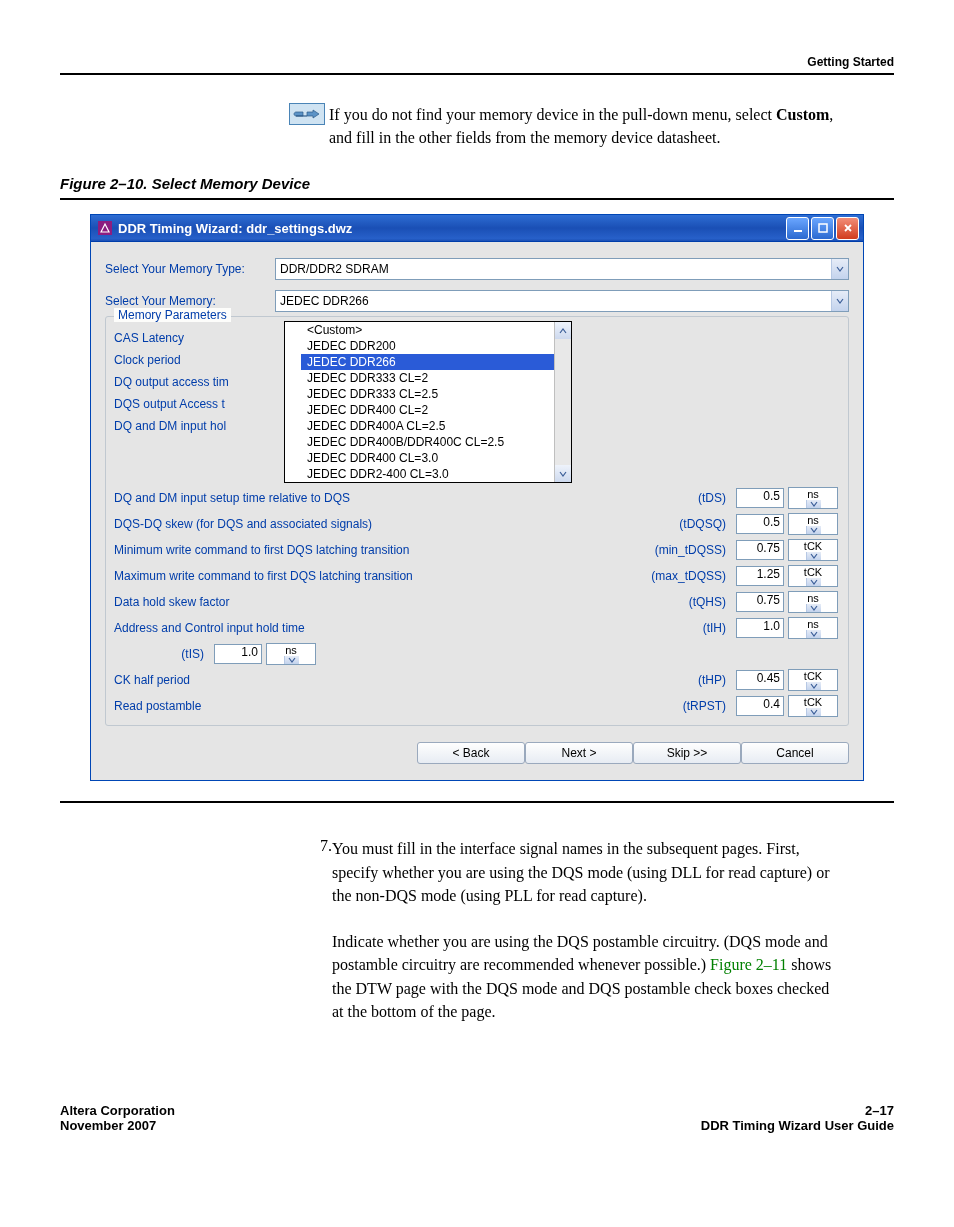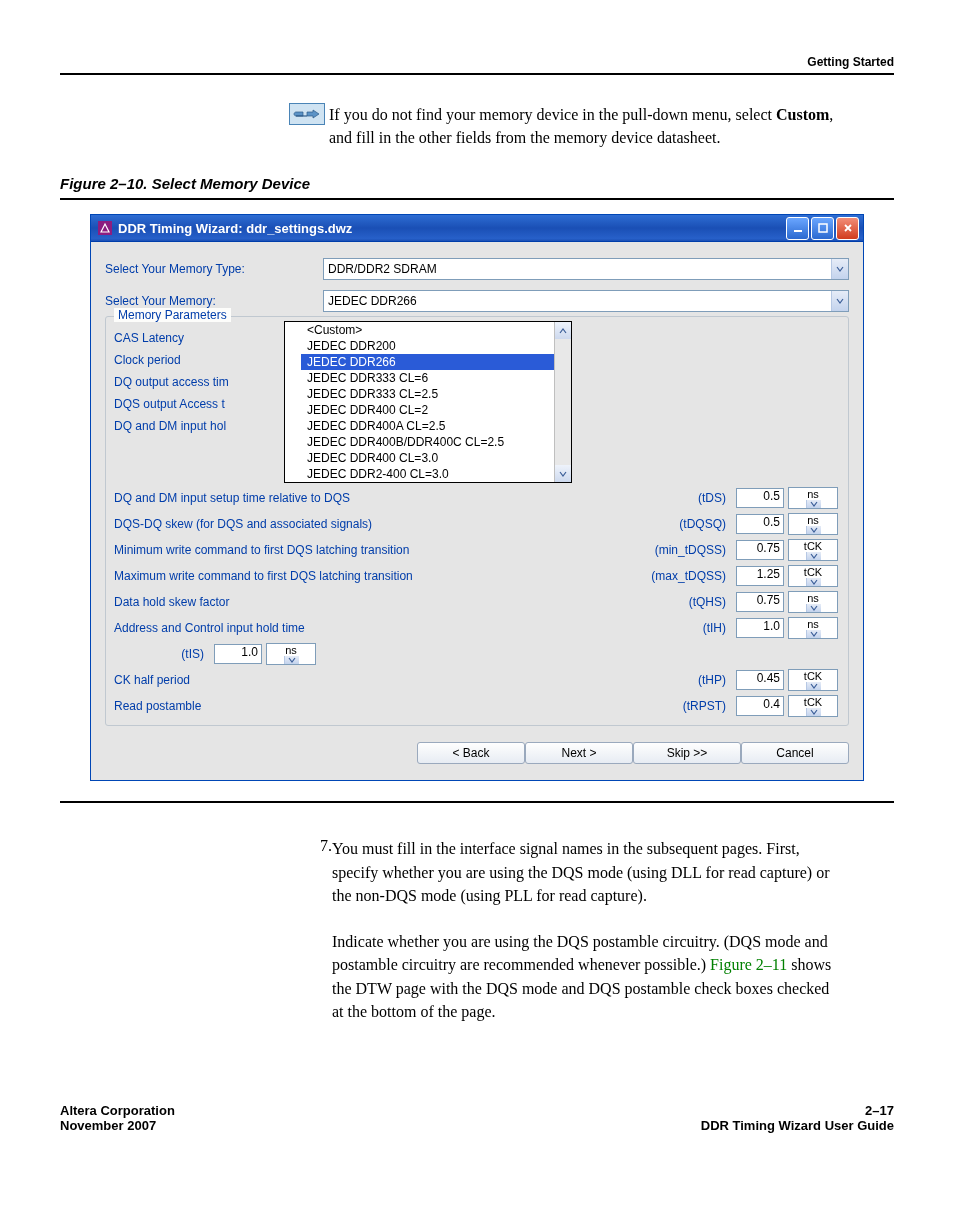--- a/index.html
+++ b/index.html
@@ -100,21 +100,20 @@
   }
   .tb-btn svg { display: block; }
 
   .body-area {
     padding: 16px 14px 16px 14px;
   }
   .frow {
     display: flex;
     align-items: center;
     margin-bottom: 10px;
-    gap: 48px;
   }
   .flabel {
     width: 170px;
     flex-shrink: 0;
   }
   .combo {
     flex: 1;
     height: 20px;
     border: 1px solid #7f9db9;
     background: #fff;
@@ -381,21 +380,21 @@
               <div>Clock period</div>
               <div>DQ output access tim</div>
               <div>DQS output Access t</div>
               <div>DQ and DM input hol</div>
             </div>
 
             <div class="dd-list" id="dd-list">
               <div class="dd-row" style="padding-right: 20px;">&lt;Custom&gt;</div>
                 <div class="dd-row" style="padding-right: 20px;">JEDEC DDR200</div>
                 <div class="dd-row sel" style="padding-right: 20px;">JEDEC DDR266</div>
-                <div class="dd-row" style="padding-right: 20px;">JEDEC DDR333 CL=6</div>
+                <div class="dd-row" style="padding-right: 20px;">JEDEC DDR333 CL=2</div>
                 <div class="dd-row" style="padding-right: 20px;">JEDEC DDR333 CL=2.5</div>
                 <div class="dd-row" style="padding-right: 20px;">JEDEC DDR400 CL=2</div>
                 <div class="dd-row" style="padding-right: 20px;">JEDEC DDR400A CL=2.5</div>
                 <div class="dd-row" style="padding-right: 20px;">JEDEC DDR400B/DDR400C CL=2.5</div>
                 <div class="dd-row" style="padding-right: 20px;">JEDEC DDR400 CL=3.0</div>
                 <div class="dd-row" style="padding-right: 20px;">JEDEC DDR2-400 CL=3.0</div>
                 <div class="dd-right-sb">
                 <div class="sb-btn">
                     <svg width="8" height="6">
                       <path d="M1 5 L4 1 L7 5" stroke="#3b5e98" fill="none" stroke-width="1.2"></path>

